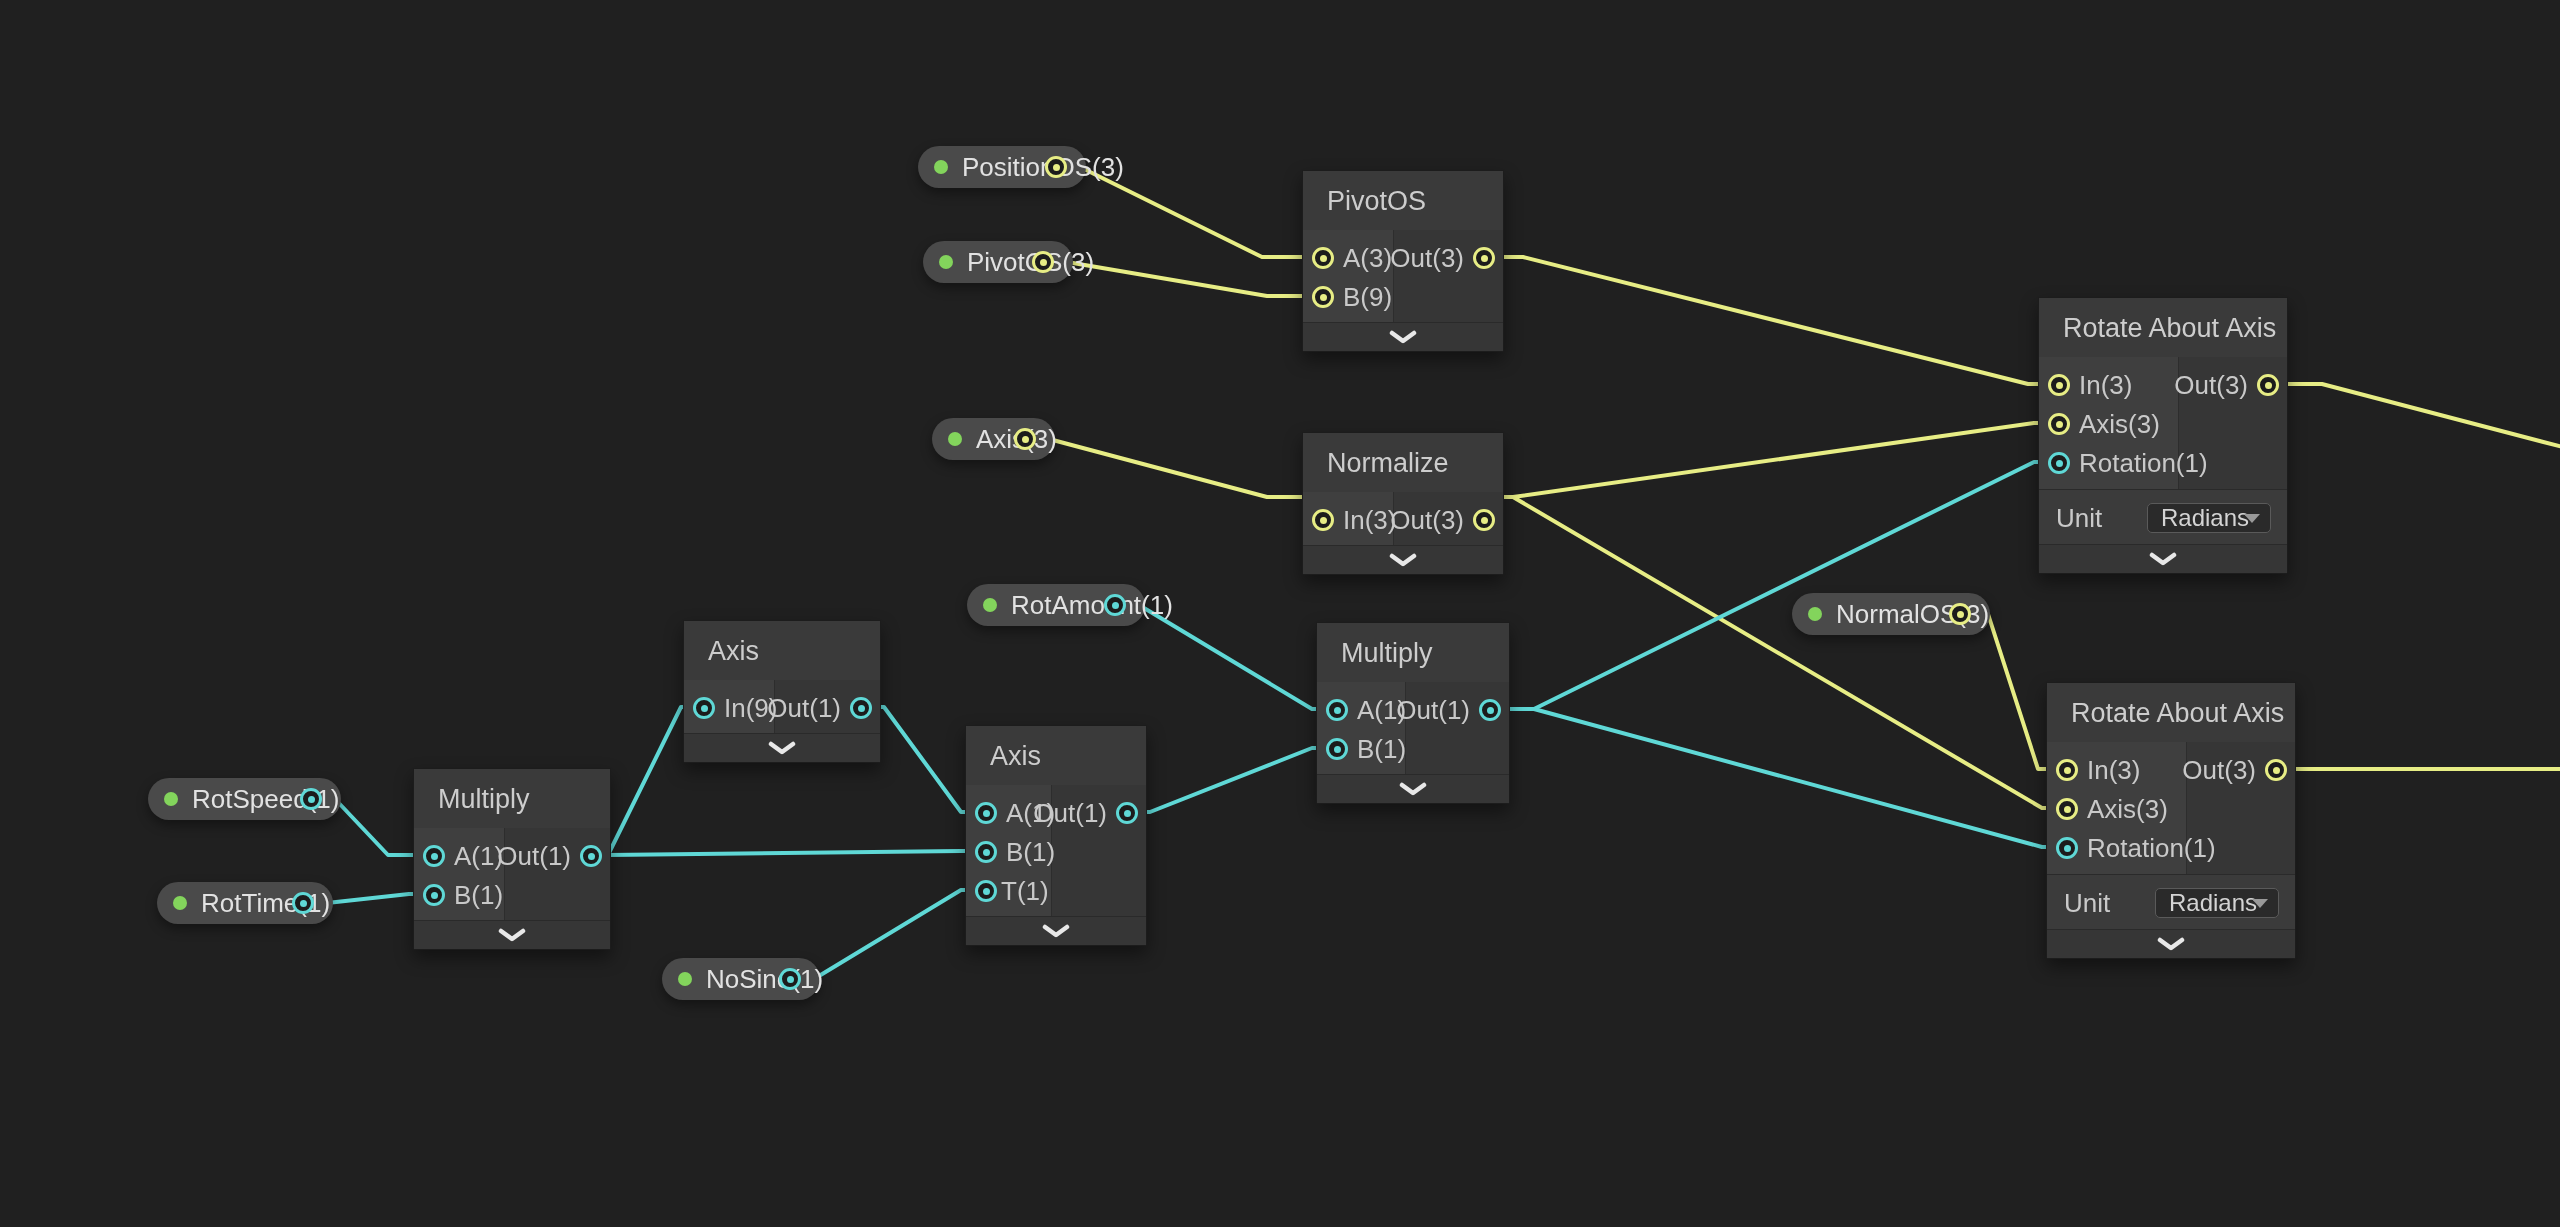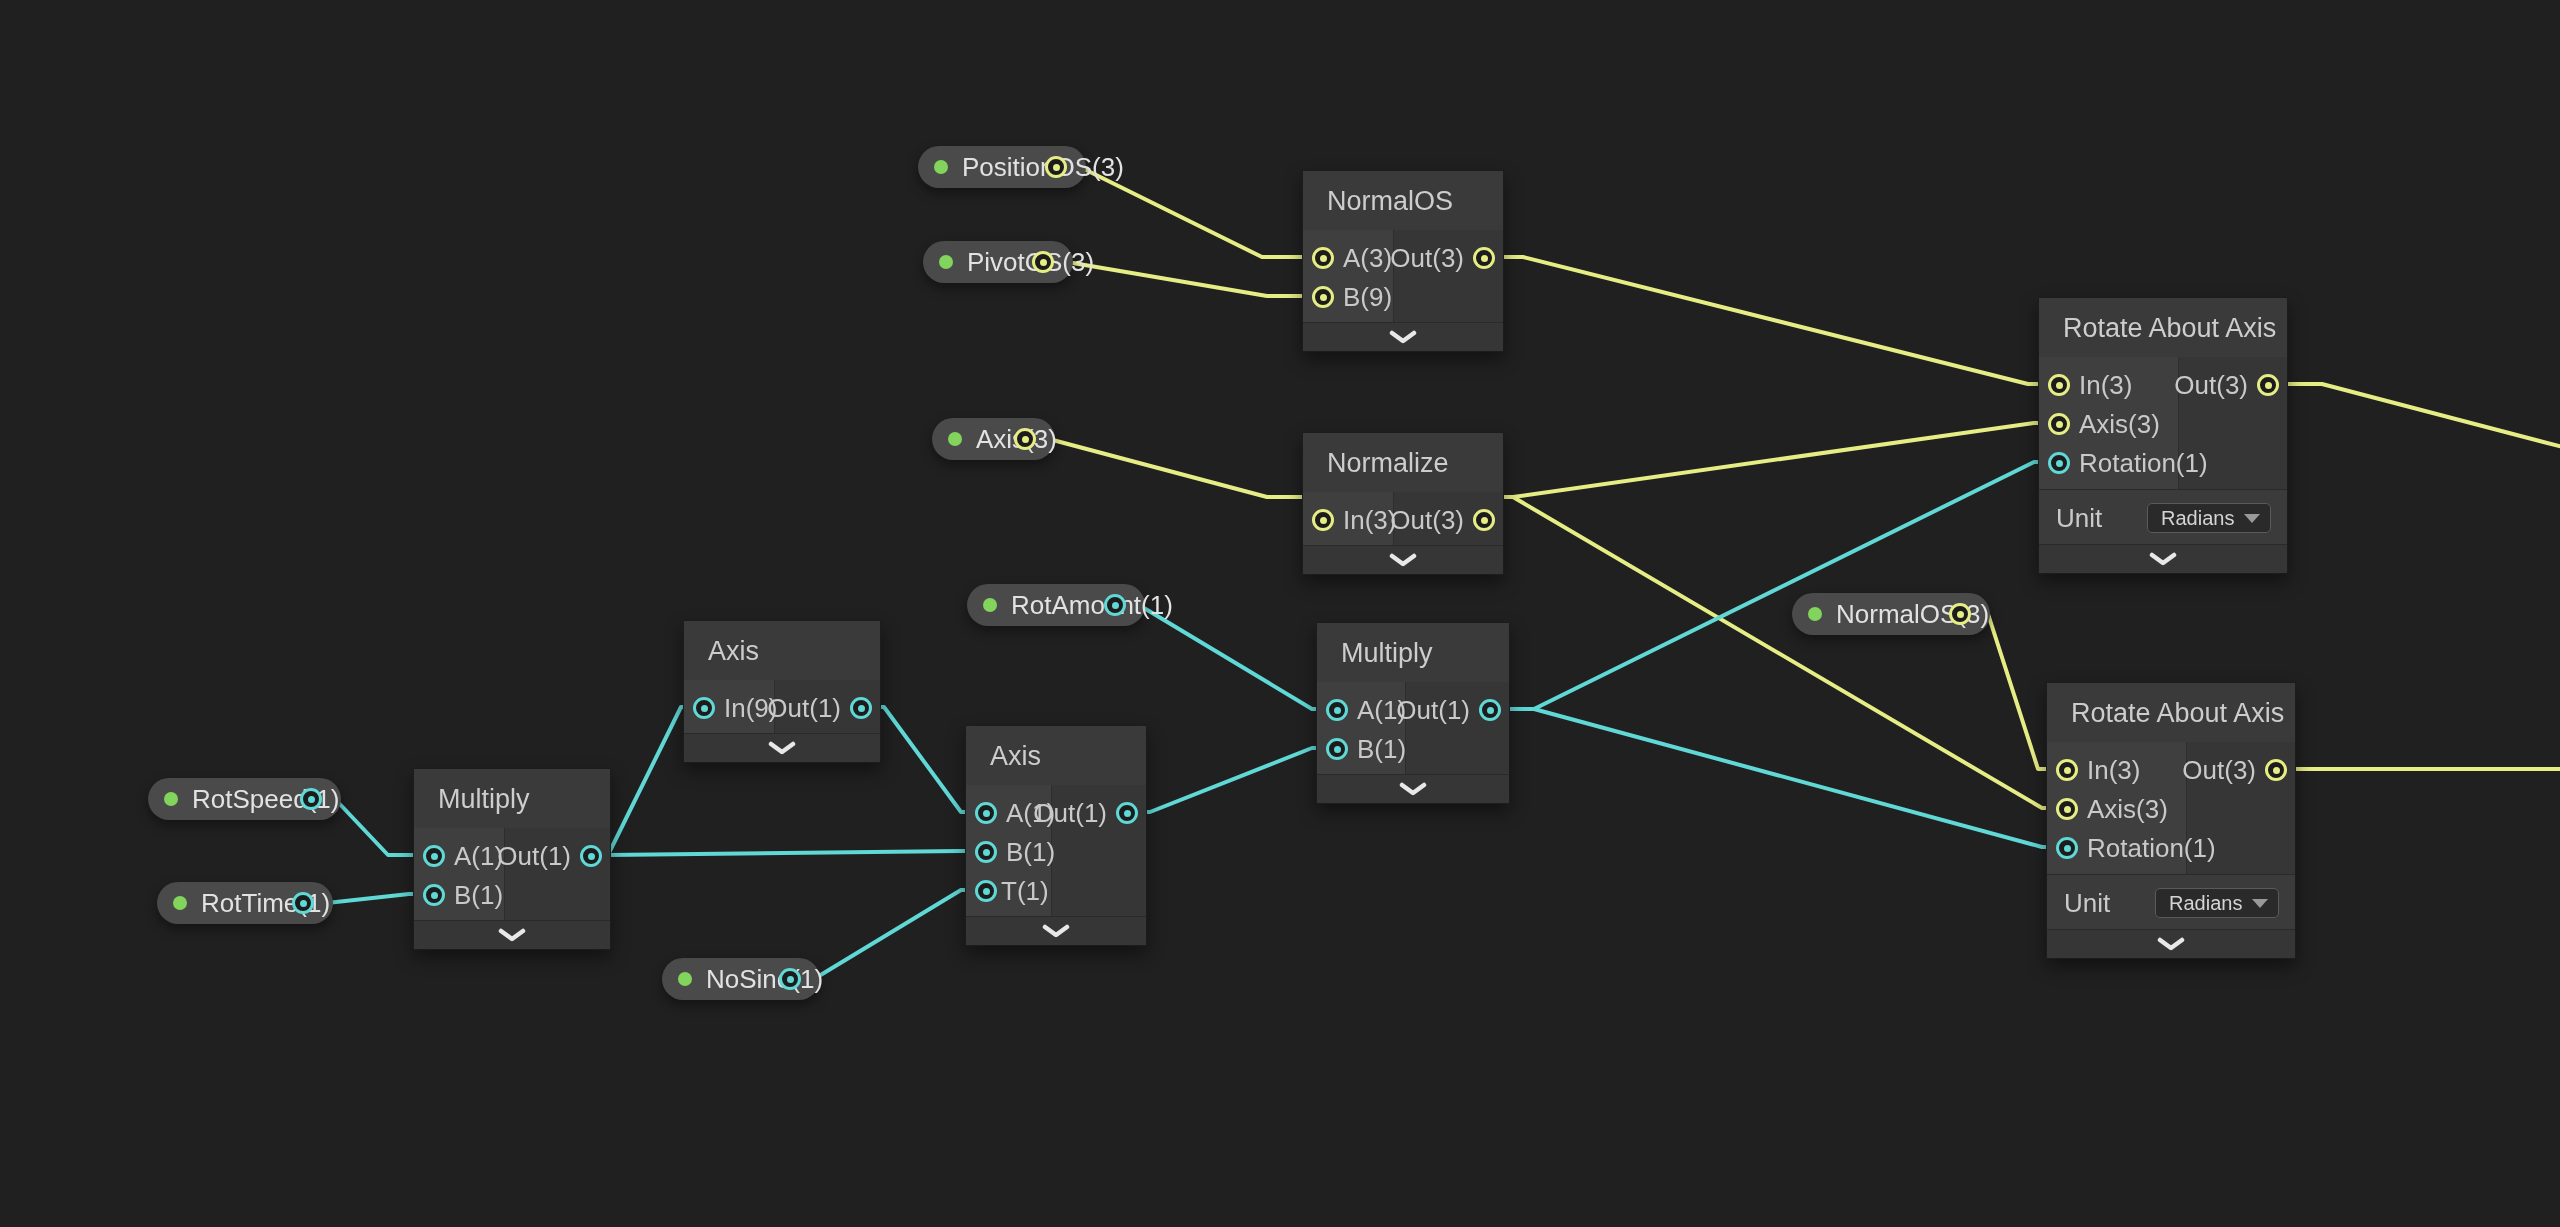--- a/index.html
+++ b/index.html
@@ -16,21 +16,21 @@
   .in-panel{position:absolute;left:0;top:0;bottom:0;background:#3f3f3f;border-right:1px solid #2d2d2d;}
   .port{position:absolute;width:16px;height:16px;border-radius:50%;background:#1c1c1c;
         border:3px solid #888;}
   .port i{position:absolute;left:50%;top:50%;width:7px;height:7px;margin:-3.5px 0 0 -3.5px;
         border-radius:50%;display:block;}
   .plabel{position:absolute;transform:translateY(-50%);font-size:26px;color:#c9c9c9;white-space:nowrap;}
   .plabel.out{transform:translate(-100%,-50%);}
   .unit-row{position:absolute;left:0;right:0;background:#3b3b3b;border-top:1px solid #2a2a2a;}
   .unit-label{position:absolute;left:17px;top:50%;transform:translateY(-50%);font-size:26px;color:#c9c9c9;}
   .dropdown{position:absolute;height:28px;background:#2a2a2a;border:1px solid #5a5a5a;border-radius:5px;}
-  .dropdown span{position:absolute;left:13px;top:50%;transform:translateY(-50%);font-size:20px;color:#d4d4d4;text-align:center;}
+  .dropdown span{position:absolute;left:13px;top:50%;transform:translateY(-50%);font-size:24px;color:#d4d4d4;text-align:center;}
   .caret{position:absolute;right:10px;top:50%;margin-top:-4px;width:0;height:0;
         border-left:8px solid transparent;border-right:8px solid transparent;border-top:9px solid #999;}
   .collapse{position:absolute;left:0;right:0;bottom:0;height:28px;background:#363636;
         border-top:1px solid #2a2a2a;display:flex;align-items:center;justify-content:center;cursor:pointer;}
   .pill{position:absolute;height:42px;background:#4a4a4a;border-radius:21px;
         box-shadow:0 5px 12px rgba(0,0,0,.4);display:flex;align-items:center;}
   .gdot{width:14px;height:14px;border-radius:50%;margin-left:16px;flex:none;}
   .pill-label{font-size:26px;color:#e2e2e2;margin-left:14px;white-space:nowrap;}
 </style>
 </head>
@@ -53,21 +53,21 @@
       <polyline points="590,855 608,855 961,851 985,851" fill="none" stroke="#5fd8d6" stroke-width="4" stroke-linejoin="round" stroke-linecap="round"></polyline>
       <polyline points="860,707 884,707 961,812 985,812" fill="none" stroke="#5fd8d6" stroke-width="4" stroke-linejoin="round" stroke-linecap="round"></polyline>
       <polyline points="790,979 814,979 961,890 985,890" fill="none" stroke="#5fd8d6" stroke-width="4" stroke-linejoin="round" stroke-linecap="round"></polyline>
       <polyline points="1126,812 1150,812 1312,748 1336,748" fill="none" stroke="#5fd8d6" stroke-width="4" stroke-linejoin="round" stroke-linecap="round"></polyline>
       <polyline points="1115,605 1139,605 1312,709 1336,709" fill="none" stroke="#5fd8d6" stroke-width="4" stroke-linejoin="round" stroke-linecap="round"></polyline>
       <polyline points="1489,709 1534,709 2034,462 2058,462" fill="none" stroke="#5fd8d6" stroke-width="4" stroke-linejoin="round" stroke-linecap="round"></polyline>
       <polyline points="1489,709 1534,709 2042,847 2066,847" fill="none" stroke="#5fd8d6" stroke-width="4" stroke-linejoin="round" stroke-linecap="round"></polyline>
     </svg>
     <div class="node" style="left: 1302px; top: 170px; width: 200px; height: 180px;">
       <div class="node-title">
-        <span>NormalOS</span>
+        <span>PivotOS</span>
       </div>
       <div class="node-body" style="top: 59px; height: 93px;">
         <div class="in-panel" style="width: 90px;"></div>
       </div>
       <span class="port" style="left: 9px; top: 76px; border-color: rgb(231, 237, 133);">
         <i style="background: rgb(231, 237, 133);"></i>
       </span>
       <span class="plabel" style="left: 40px; top: 87px;">A(3)</span>
       <span class="port" style="left: 9px; top: 115px; border-color: rgb(231, 237, 133);">
         <i style="background: rgb(231, 237, 133);"></i>

